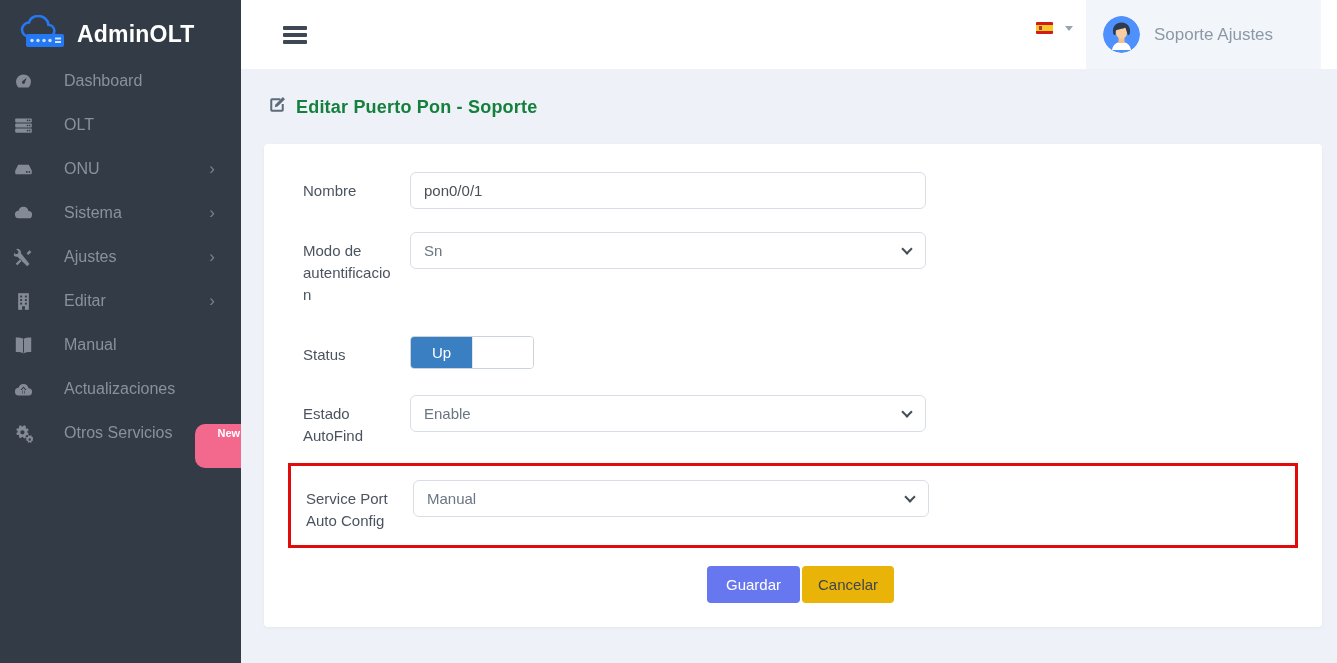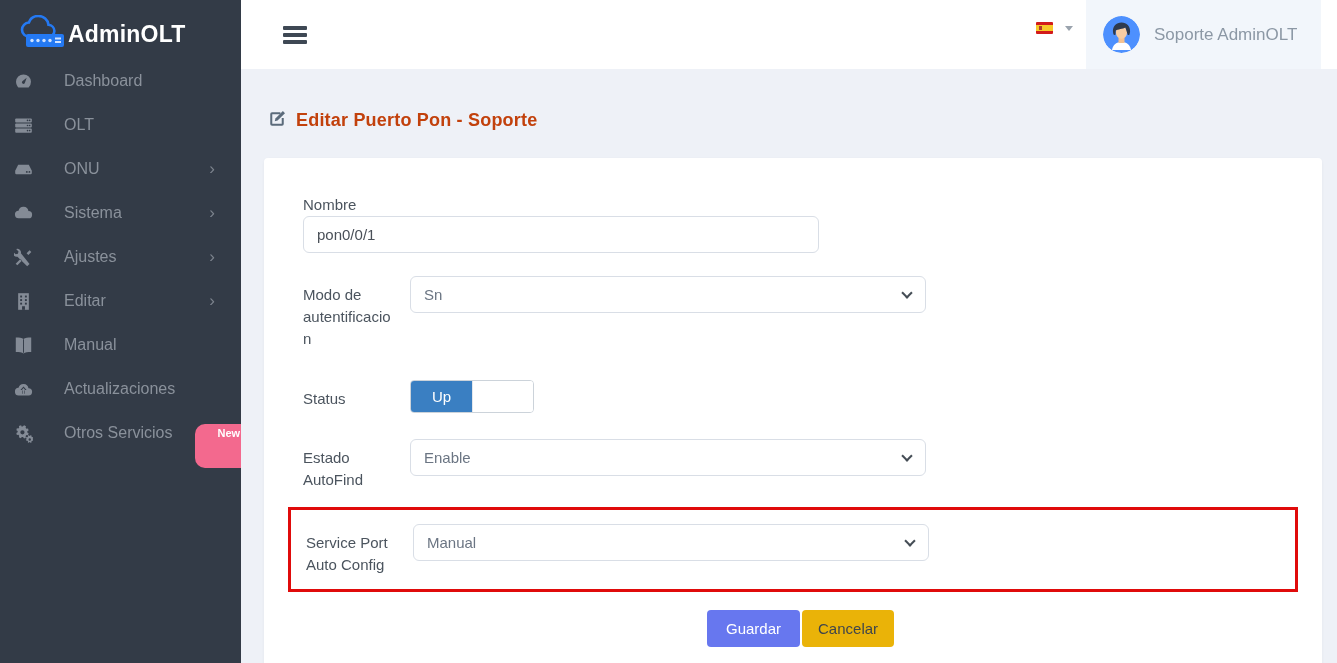--- a/index.html
+++ b/index.html
@@ -2,21 +2,21 @@
 <html><head>
 <meta charset="utf-8">
 <style>
   * { margin:0; padding:0; box-sizing:border-box; }
   html,body { width:1337px; height:663px; overflow:hidden; }
   body { font-family:"Liberation Sans", sans-serif; background:#eef1f7; position:relative; }
 
   
   .sidebar { position:absolute; left:0; top:0; width:241px; height:663px; background:#333b47; }
   .brand { height:69px; display:flex; align-items:center; padding-left:16px; }
-  .brand-text { color:#ffffff; font-size:23px; font-weight:bold; letter-spacing:.2px; }
+  .brand-text { color:#ffffff; font-size:23px; font-weight:bold; margin-left:9px; letter-spacing:.2px; }
   .nav { padding-top:3px; }
   .nav-item { height:44px; display:flex; padding:0 26px 0 14px; cursor:pointer; color:#8a919b;gap:16px; }
   .nav-icon { width:19px; height:19px; flex:0 0 19px; display:flex; align-items:center; justify-content:center; }
   .nav-icon svg { width:19px; height:19px; fill:#848b96; }
   .nav-label { font-size:16px; margin-left:15px; white-space:nowrap; }
   .nav-chevron { margin-left:auto; font-size:17px; line-height:1; color:#7c838d; }
   .nav-badge { background:#f3698e; color:#fff; font-size:11px; padding:3px 22px 4px; border-radius:10px; margin-left:7px; font-weight:bold; }
 
   
   .header { position:absolute; left:241px; top:0; width:1096px; height:69px; background:#ffffff; }
@@ -28,28 +28,28 @@
   .flag .yw { position:absolute; top:3px; left:0; right:0; height:6px; background:#f7c928; }
   .flag .r2 { position:absolute; bottom:0; left:0; right:0; height:3px; background:#d21b1b; }
   .flag .crest { position:absolute; top:4px; left:3px; width:3px; height:4px; background:#b03a2e; }
   .lang-caret { width:0; height:0; border-left:4px solid transparent; border-right:4px solid transparent; border-top:5px solid #9aa3ad; margin-left:12px; }
   .userbox { position:absolute; left:845px; top:0; width:235px; height:69px; background:#f2f6fb; display:flex; align-items:center; padding-left:17px; cursor:pointer; }
   .avatar { width:37px; height:37px; border-radius:50%; overflow:hidden; flex:0 0 37px; }
   .user-name { font-size:17px; color:#8c98a5; margin-left:14px; white-space:nowrap; }
 
   
   .content { position:absolute; left:241px; top:69px; width:1096px; height:594px; background:#eef1f7; }
-  .page-title { display:flex; align-items:flex-start; margin:41px 0 26px 27px; color:#c2410c; }
+  .page-title { display:flex; align-items:center; margin:27px 0 26px 27px; color:#15803d; }
   .page-title svg { width:18px; height:18px; fill:#5b6b7b; }
   .page-title h1 { font-size:18px; font-weight:bold; margin-left:10px; letter-spacing:.2px; }
 
   .card { background:#ffffff; margin:0 15px 0 23px; border-radius:4px; box-shadow:0 1px 3px rgba(60,70,90,.06); padding:28px 24px 24px; }
 
   .frow { display:flex; align-items:flex-start; padding-left:15px; }
-  .frow.mb1 { margin-bottom:23px;flex-direction:column; }
+  .frow.mb1 { margin-bottom:23px; }
   .frow.mb2 { margin-bottom:26px; }
   .frow.mb3 { margin-bottom:30px; }
   .frow.mb4 { margin-bottom:16px; }
   .flabel { width:92px; margin-right:15px; padding-top:8px; font-size:15px; line-height:22px; color:#4b545e; overflow-wrap:anywhere; }
   .fctrl { width:416px; position:relative; }
 
   .tinput { width:516px; height:37px; border:1px solid #d9dee6; border-radius:6px; padding:0 13px; font-size:15px; color:#4a5058; font-family:"Liberation Sans", sans-serif; background:#fff; outline:none; }
 
   .toggle { width:124px; height:33px; border:1px solid #ccd3da; border-radius:4px; display:flex; overflow:hidden; cursor:pointer; background:#fff; }
   .toggle-on { width:61px; background:#3a7fc2; color:#fff; font-size:15px; display:flex; align-items:center; justify-content:center; }
@@ -219,21 +219,21 @@
           </defs>
         <g clip-path="url(#avclip)">
           <rect width="37" height="37" fill="#4d90fe"></rect>
           <path d="M9 34c1-5.5 4.5-8 9.5-8s8.5 2.5 9.5 8H9z" fill="#ffffff"></path>
           <rect x="15.5" y="21" width="6" height="6" fill="#f4c292"></rect>
           <ellipse cx="18.5" cy="16.5" rx="5.6" ry="6.2" fill="#f8cda2"></ellipse>
           <path d="M18.5 6.5c-5.4 0-8.6 3.6-8.6 8.6 0 1.5.4 2.9 1 4l1.6-.3.2-4.4c2-1.2 7.4-1.5 9.7-3l2.4 7.6 1.4.1c.6-1.2.9-2.5.9-4 0-5-3.2-8.6-8.6-8.6z" fill="#2e3a4d"></path>
         </g>
       </svg>
     </span>
-    <span class="user-name">Soporte AdminOLT</span>
+    <span class="user-name">Soporte Ajustes</span>
   </div>
 </header>
 
 <main class="content">
   <div class="page-title">
     <span>
       <svg viewBox="0 0 16 16">
         <path d="M11 2H3.6A1.6 1.6 0 002 3.6v8.8A1.6 1.6 0 003.6 14h8.8a1.6 1.6 0 001.6-1.6V7h-1.8v5.2H3.8V3.8H11V2z"></path>
         <path d="M13.2.9l1.9 1.9-6.6 6.6-2.5.6.6-2.5L13.2.9z"></path>
       </svg>

